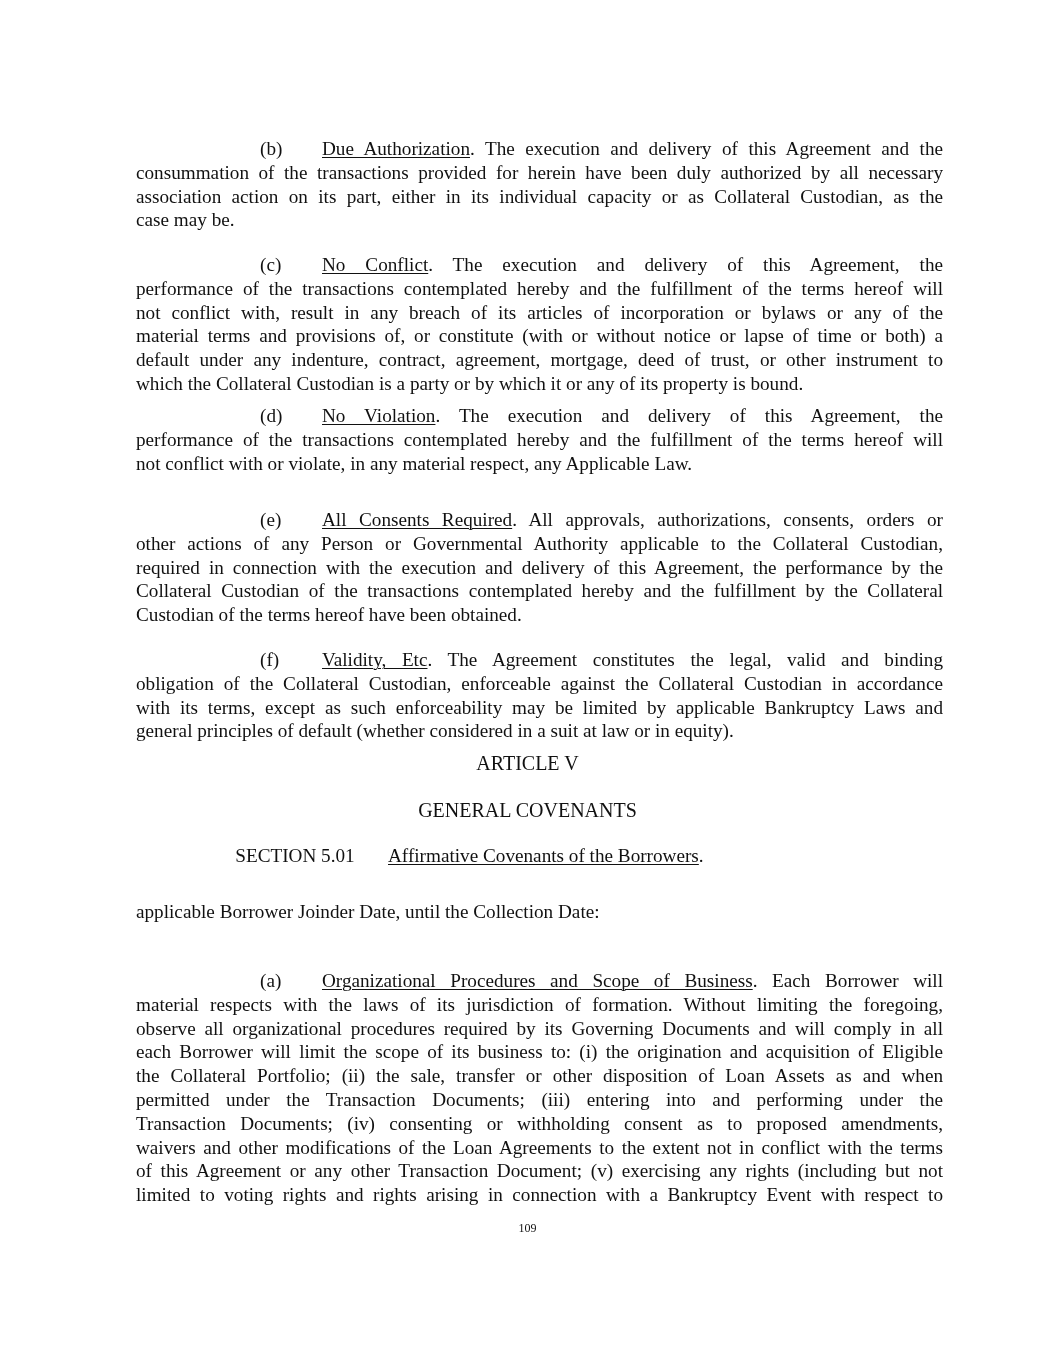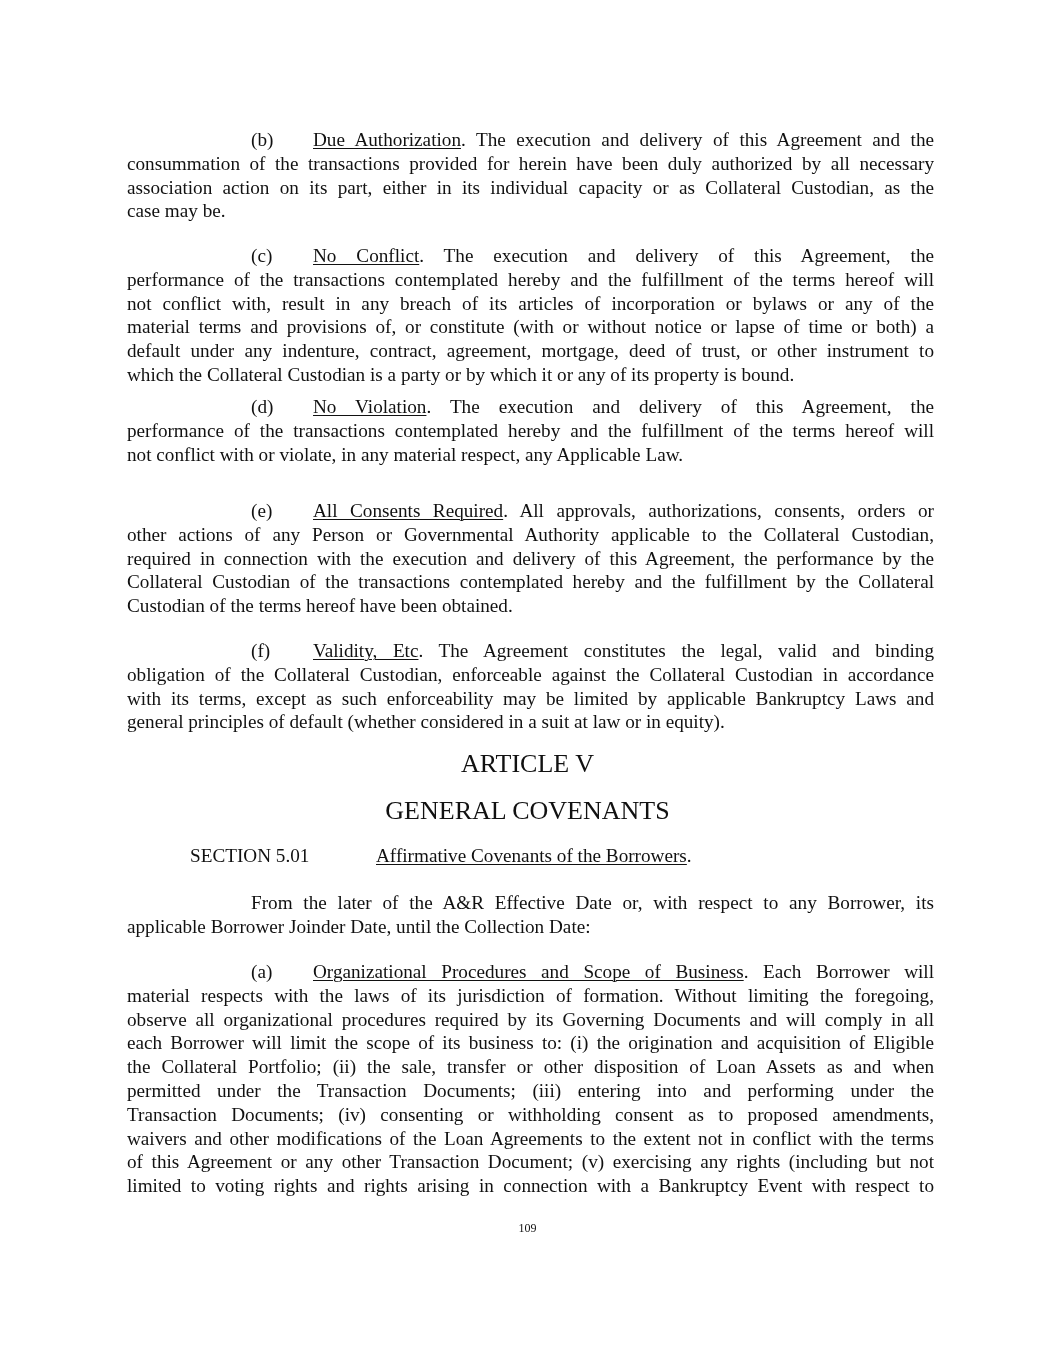--- a/index.html
+++ b/index.html
@@ -1,26 +1,26 @@
 <!DOCTYPE html>
 <html><head>
   <meta charset="utf-8">
   <style>
     html, body { margin: 0; padding: 0; background: #ffffff; }
     body { width: 1055px; height: 1365px; position: relative; overflow: hidden;
            font-family: "Liberation Serif", serif; color: #111111; }
     .page { position: absolute; left: 0; top: 0; width: 1055px; height: 1365px; }
     .para { position: absolute; left: 124px; width: 807px; font-size: 19.2px; line-height: 23.8px;
-            text-align: justify; text-align-last: left; margin: 3px; }
+            text-align: justify; text-align-last: left; margin: 12px; }
     .line { display: block; height: 23.8px; white-space: nowrap; text-align: justify; text-align-last: justify; }
     .line.last { text-align-last: left; }
     .lead { display: inline-block; width: 62px; margin-left: 124px; }
     .u { text-decoration: underline; text-underline-offset: 2px; text-decoration-thickness: 1px; }
-    .heading { position: absolute; left: 124px; width: 807px; text-align: center; font-size: 26px; line-height: 23.8px; }
-    .section { position: absolute; left: 190px; font-size: 19.2px; line-height: 23.8px; white-space: nowrap; }
+    .heading { position: absolute; left: 124px; width: 807px; text-align: center; font-size: 20px; line-height: 23.8px; }
+    .section { position: absolute; left: 202px; font-size: 19.2px; line-height: 23.8px; white-space: nowrap; text-align: center; }
     .section .num { display: inline-block; width: 186px; }
     .pageno { position: absolute; left: 0; width: 1055px; top: 1219px; text-align: center; font-size: 12px; line-height: 18px; }
   </style>
 </head>
 <body>
 
 <div class="page">
 
   <div class="para" style="top:125px;">
     <span class="line"><span class="lead">(b)</span><span class="u">Due Authorization</span><span>.  The execution and delivery of this Agreement and the</span></span>
@@ -60,21 +60,20 @@
   </div>
 
   <div class="heading" style="top:752px;">ARTICLE V</div>
   <div class="heading" style="top:799px;">GENERAL COVENANTS</div>
 
   <div class="section" style="top:844px;">
     <span class="num">SECTION 5.01</span><span class="u">Affirmative Covenants of the Borrowers</span><span>.</span>
   </div>
 
   <div class="para" style="top:888px;">
-    <span class="line"><span style="display:inline-block;width:124px;"></span><span>From the later of the A&amp;R Effective Date or, with respect to any Borrower, its</span></span>
     <span class="line last">applicable Borrower Joinder Date, until the Collection Date:</span>
   </div>
 
   <div class="para" style="top:957px;">
     <span class="line"><span class="lead">(a)</span><span class="u">Organizational Procedures and Scope of Business</span><span>.  Each Borrower will</span></span>
     <span class="line">material respects with the laws of its jurisdiction of formation.  Without limiting the foregoing,</span>
     <span class="line">observe all organizational procedures required by its Governing Documents and will comply in all</span>
     <span class="line">each Borrower will limit the scope of its business to: (i) the origination and acquisition of Eligible</span>
     <span class="line">the Collateral Portfolio; (ii) the sale, transfer or other disposition of Loan Assets as and when</span>
     <span class="line">permitted under the Transaction Documents; (iii) entering into and performing under the</span>

